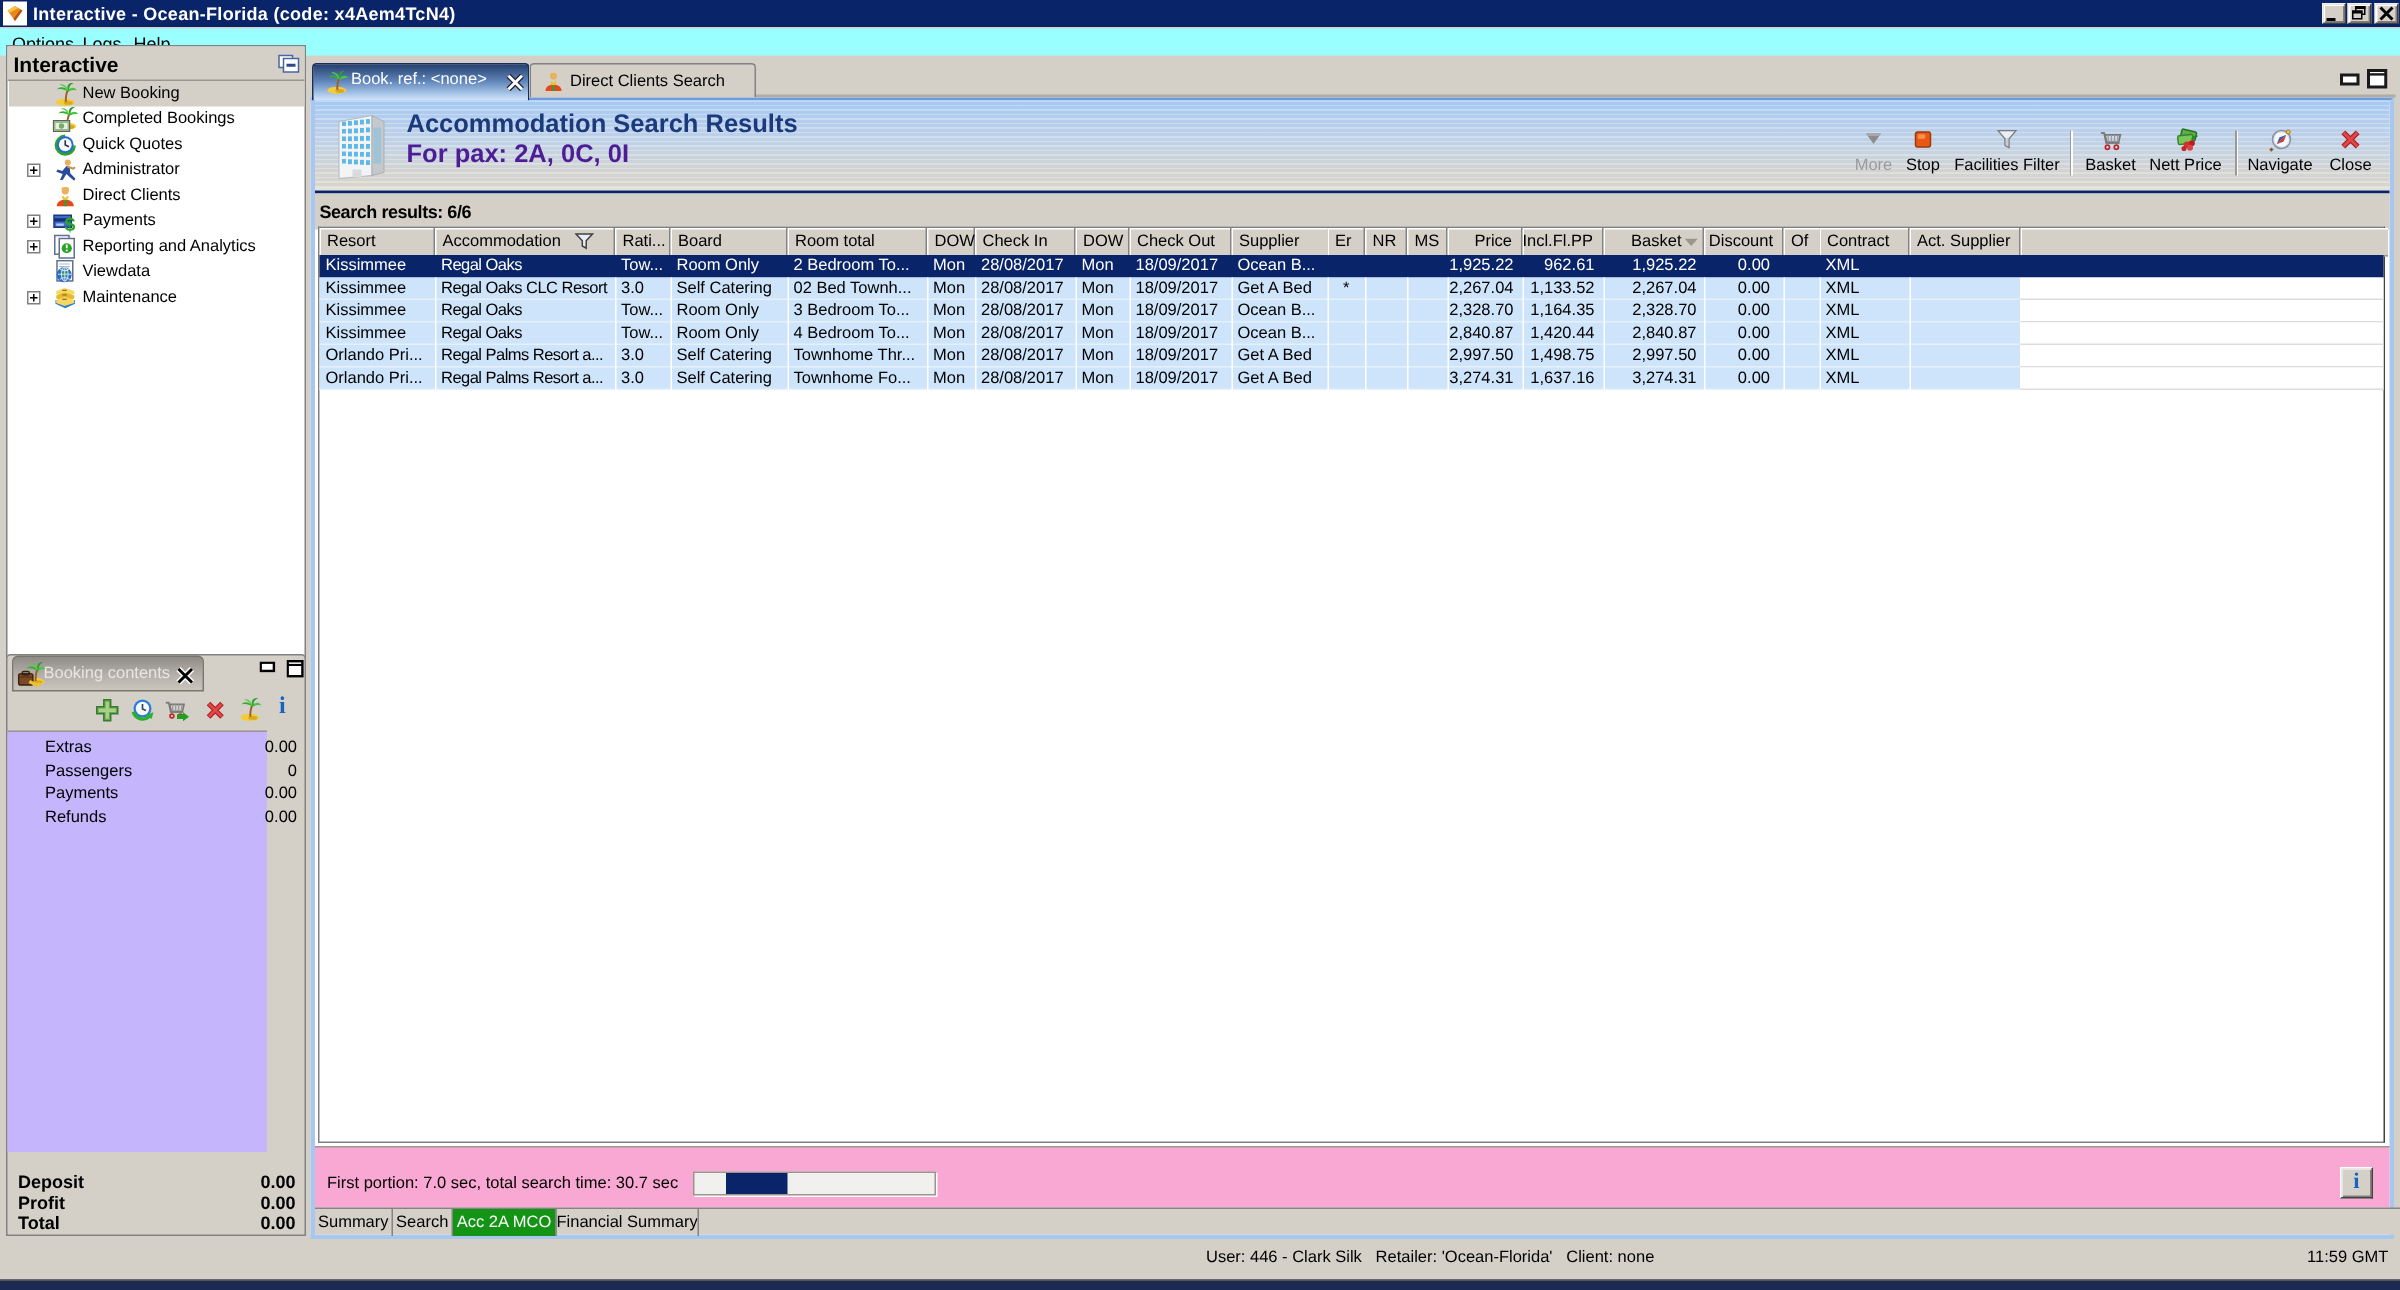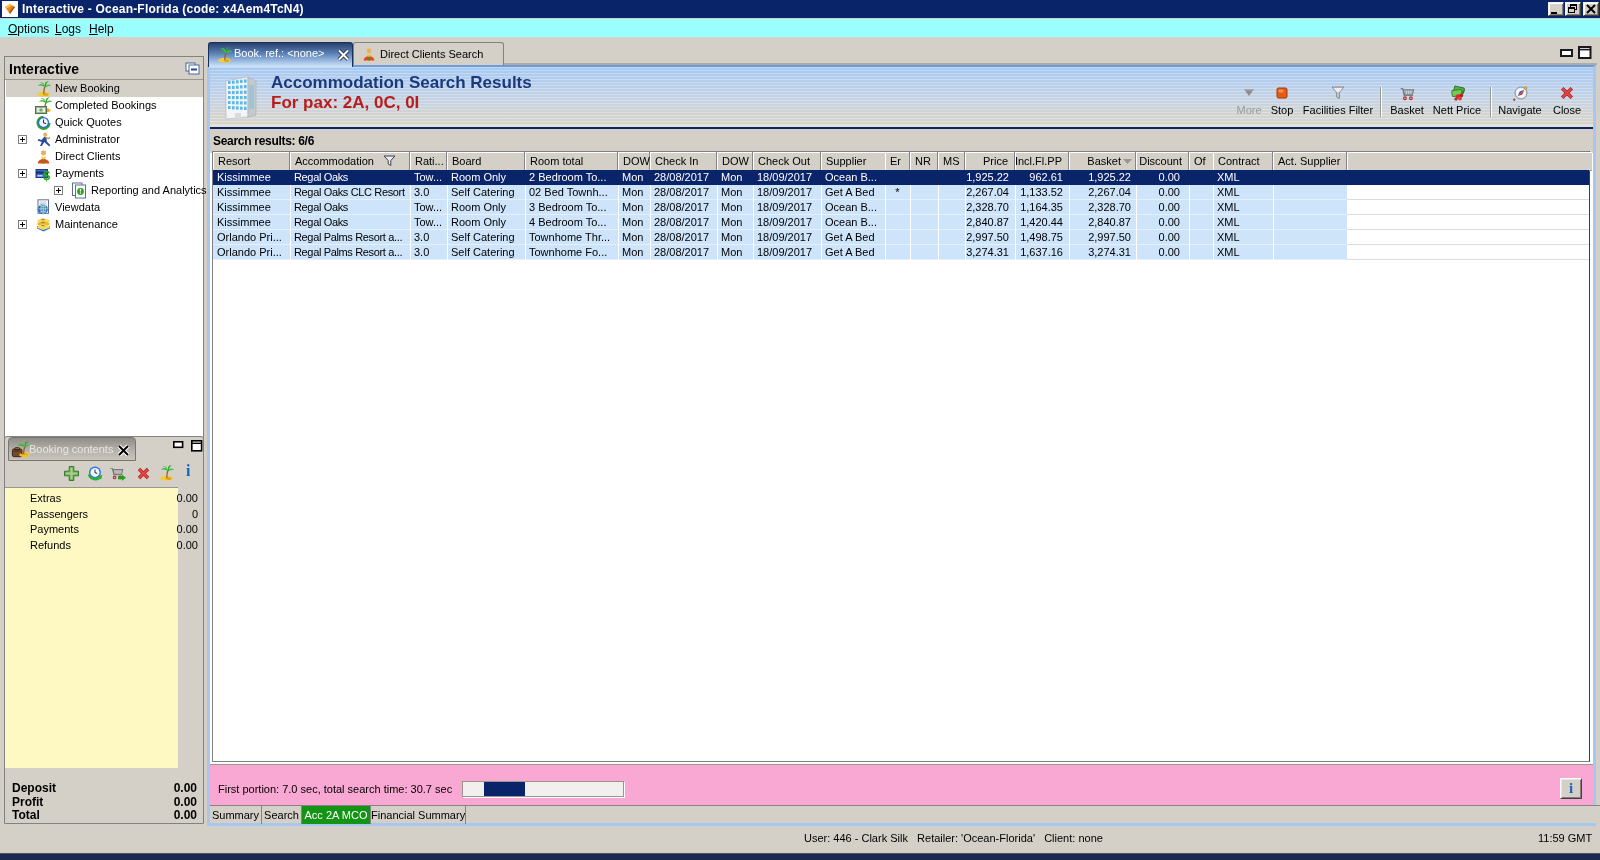--- a/index.html
+++ b/index.html
@@ -9,54 +9,54 @@
 .b { font-weight:bold; }
 u { text-decoration:underline; }
 
 #titlebar { left:0; top:0; width:1600px; height:18px; background:#0a246a; }
 #titletext { left:22px; top:2px; color:#fff; font-size:12px; font-weight:bold; letter-spacing:0.2px; }
 .winbtn { position:absolute; width:16px; height:14px; top:2px; background:#d4d0c8; border:1px solid #404040; border-top-color:#f4f1ec; border-left-color:#f4f1ec; box-shadow:inset 1px 1px 0 #fff, inset -1px -1px 0 #808080; }
 
 #menubar { left:0; top:19px; width:1600px; height:18px; background:#99ffff; }
 .mitem { top:22px; font-size:12px; }
 
-#tree { left:4px; top:56px; width:200px; height:461px; background:#fff; border:1px solid #828282; }
+#tree { left:4px; top:30px; width:200px; height:461px; background:#fff; border:1px solid #828282; }
 #treehead { left:0; top:0; width:198px; height:23px; background:#d4d0c8; border-bottom:1px solid #9a968e; }
 .trow { position:absolute; left:1px; width:197px; height:17px; }
 .tic { position:absolute; left:29px; top:0px; width:17px; height:17px; }
 .ttx { position:absolute; left:49px; top:2px; font-size:11px; white-space:nowrap; }
 .plus { position:absolute; left:12px; top:4px; width:9px; height:9px; background:#fff; border:1px solid #808080; }
 .plus:before { content:""; position:absolute; left:1px; top:3px; width:5px; height:1px; background:#000; }
 .plus:after { content:""; position:absolute; left:3px; top:1px; width:1px; height:5px; background:#000; }
 
 #bk { left:4px; top:436px; width:200px; height:388px; background:#d4d0c8; border:1px solid #828282; border-radius:3px 3px 0 0; }
 #bktab { left:3px; top:0px; width:128px; height:24px; background:linear-gradient(#8f8b86,#b5b1aa 55%,#c9c5bd); border-radius:4px 4px 0 0; border:1px solid #7a766f; }
 #bktabtx { left:20px; top:5px; font-size:11px; color:#e8e6e2; }
 #bkstrip { left:131px; top:0; width:66px; height:24px; }
 #bktools { left:0; top:24px; width:198px; height:26px; }
-#bklist { left:0; top:50px; width:173px; height:281px; background:#fef9c3; border-top:1px solid #9a968e; }
+#bklist { left:0; top:50px; width:173px; height:281px; background:#c4b5fd; border-top:1px solid #9a968e; }
 .bkrow { position:absolute; left:0; width:198px; height:16px; }
 .bkl { position:absolute; left:25px; top:2px; }
 .bkv { position:absolute; right:5px; top:2px; }
 #bktot { left:0; top:331px; width:198px; height:55px; }
 .bktl { position:absolute; left:7px; font-weight:bold; font-size:12px; }
 .bktv { position:absolute; right:6px; font-weight:bold; font-size:12px; }
 
 #tabstrip { left:207px; top:42px; width:1390px; height:23px; }
 #tab1 { left:1px; top:0px; width:145px; height:25px; background:linear-gradient(#27406e,#5d83b8 45%,#b7d2f1 88%,#d6e4f6); border:1px solid #16305e; border-bottom:none; border-radius:3px 3px 0 0; z-index:3; }
 #tab1tx { left:25px; top:4px; color:#fff; font-size:11px; }
 #tab2 { left:146px; top:0px; width:151px; height:23px; background:#d4d0c8; border:1px solid #828282; border-bottom:none; border-radius:3px 3px 0 0; }
 #tab2tx { left:26px; top:5px; color:#000; font-size:11px; }
 
 #main { left:207px; top:65px; width:1389px; height:761px; background:#fff; border:3px solid #a8c7ee; border-top:2px solid #6f9bd8; }
 #hdr { left:0px; top:0px; width:1383px; height:58px; background:repeating-linear-gradient(180deg, rgba(255,255,255,0.28) 0 1px, rgba(255,255,255,0) 1px 3px), linear-gradient(180deg,#a4c9f2 0,#b4cdee 22%,#c5d3e4 55%,#d2d3d2 80%,#d8d5cb 100%); }
 #hdrline { left:0px; top:60px; width:1383px; height:2px; background:#0a246a; }
 #hdrlight { left:0px; top:58px; width:1383px; height:2px; background:#e4e1d8; }
 #h1 { left:61px; top:6px; font-size:17px; font-weight:bold; color:#1a3a7c; }
-#h2 { left:61px; top:26px; font-size:17px; font-weight:bold; color:#b91c1c; }
+#h2 { left:61px; top:26px; font-size:17px; font-weight:bold; color:#4c1d95; }
 .tbtn { position:absolute; top:17px; width:60px; height:33px; text-align:center; }
 .tbtn .lab { position:absolute; left:50%; transform:translateX(-50%); top:20px; font-size:11px; white-space:nowrap; }
 .tbtn svg { position:absolute; left:50%; margin-left:-8px; top:1px; }
 .tsep { position:absolute; top:20px; width:2px; height:30px; background:linear-gradient(90deg,#9a9a9a 0 1px,#fdfdfd 1px); }
 
 #srch { left:0px; top:62px; width:1383px; height:24px; background:#d4d0c8; }
 #lv { left:2px; top:84px; width:1378px; height:611px; background:#fff; border:1px solid #808080; border-right:1px solid #404040; }
 .hc { position:absolute; top:0px; height:19px; background:#d4d0c8; border-right:1px solid #848484; box-shadow:inset 1px 1px 0 #fff, inset 0 -1px 0 #9c988f; font-size:11px; }
 .hc span { position:absolute; top:3px; left:5px; white-space:nowrap; }
 .hc.r span { left:auto; right:6px; }
@@ -192,21 +192,21 @@
   <div class="trow" style="top:108px;">
     <div class="plus"></div>
     <svg class="tic" viewBox="0 0 17 17">
         <rect x="1" y="4.5" width="11.5" height="8" fill="#3a6ad4" stroke="#20387a"></rect>
         <rect x="1" y="6.5" width="11.5" height="2.2" fill="#16306e"></rect>
         <rect x="2.5" y="10" width="5" height="1.5" fill="#b8d0f8"></rect>
         <text x="8" y="15" font-size="13" font-weight="bold" fill="#2aa52a" font-family="Liberation Sans">$</text>
       </svg>
     <span class="ttx">Payments</span>
   </div>
-  <div class="trow" style="top:125px;margin-left:36px;">
+  <div class="trow" style="top:125px;">
     <div class="plus"></div>
     <svg class="tic" viewBox="0 0 17 17">
         <rect x="1.5" y="1" width="9.5" height="12.5" fill="#fff" stroke="#607090"></rect>
         <rect x="4.5" y="3" width="10" height="13" fill="#fff" stroke="#607090"></rect>
         <circle cx="9.5" cy="9.5" r="3.4" fill="#28a428"></circle>
         <rect x="8.9" y="7" width="1.2" height="2.5" fill="#fff"></rect>
         <rect x="8.9" y="10.4" width="1.2" height="1.2" fill="#fff"></rect>
       </svg>
     <span class="ttx">Reporting and Analytics</span>
   </div>

